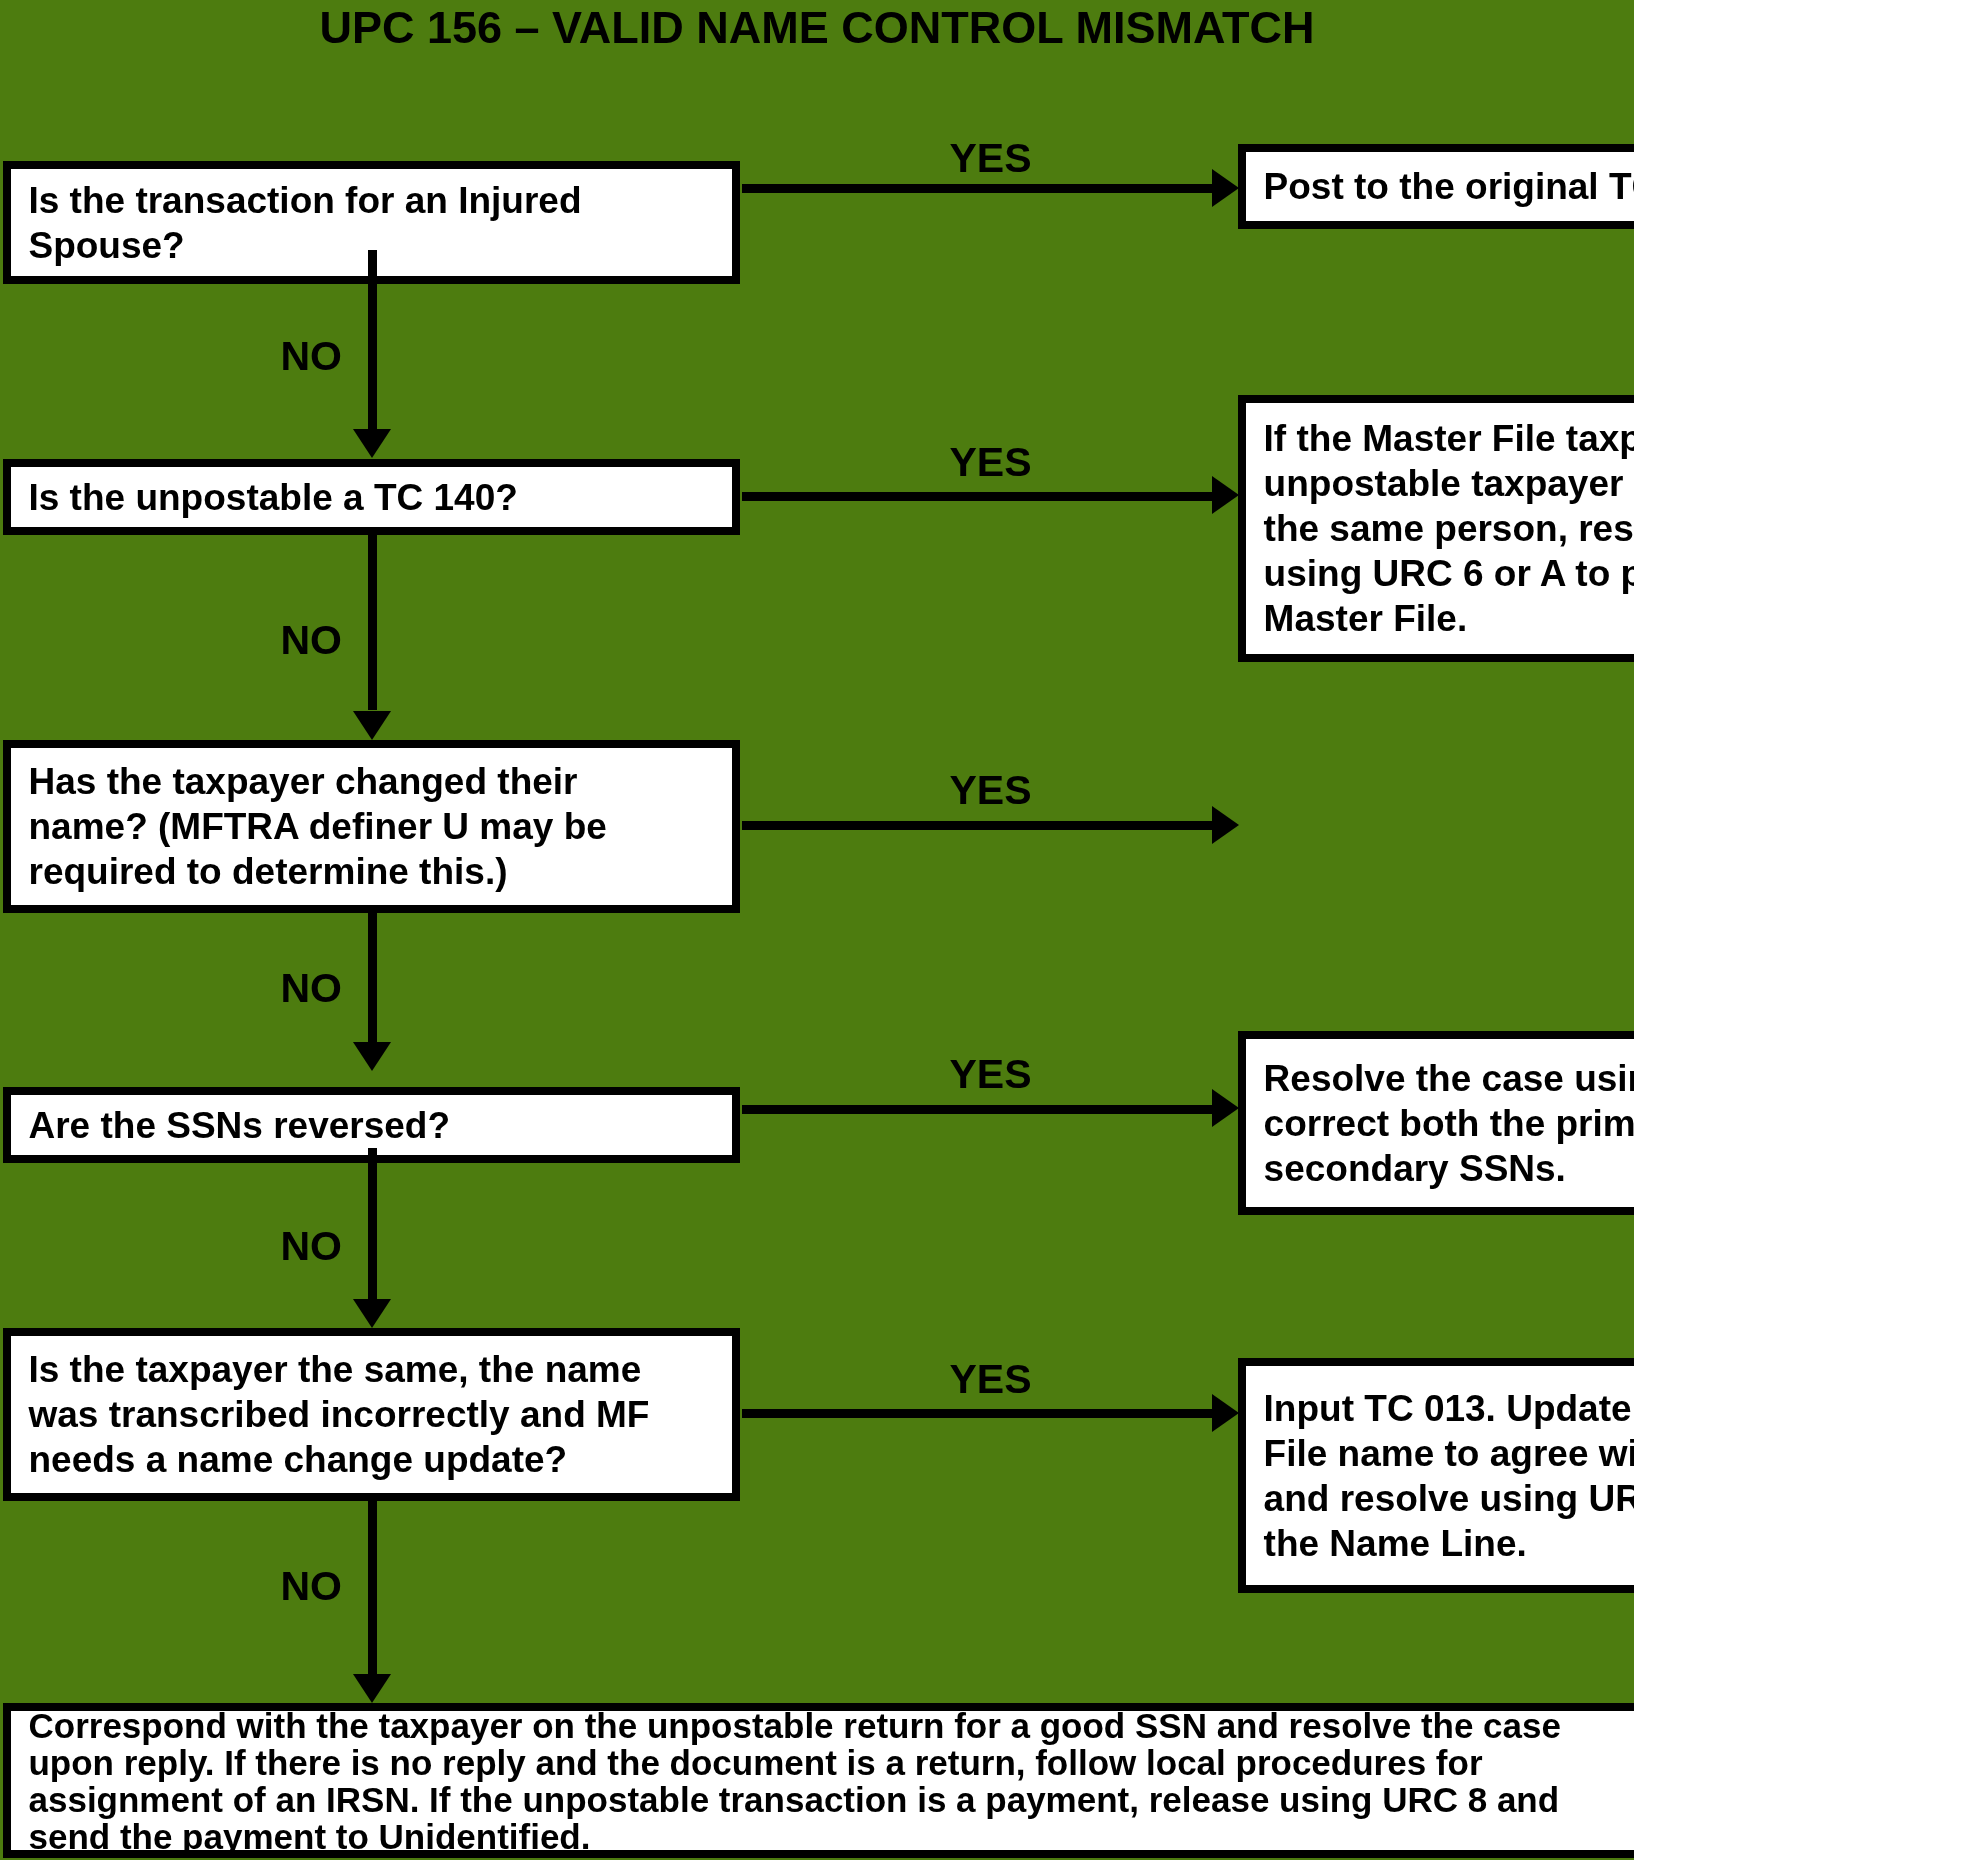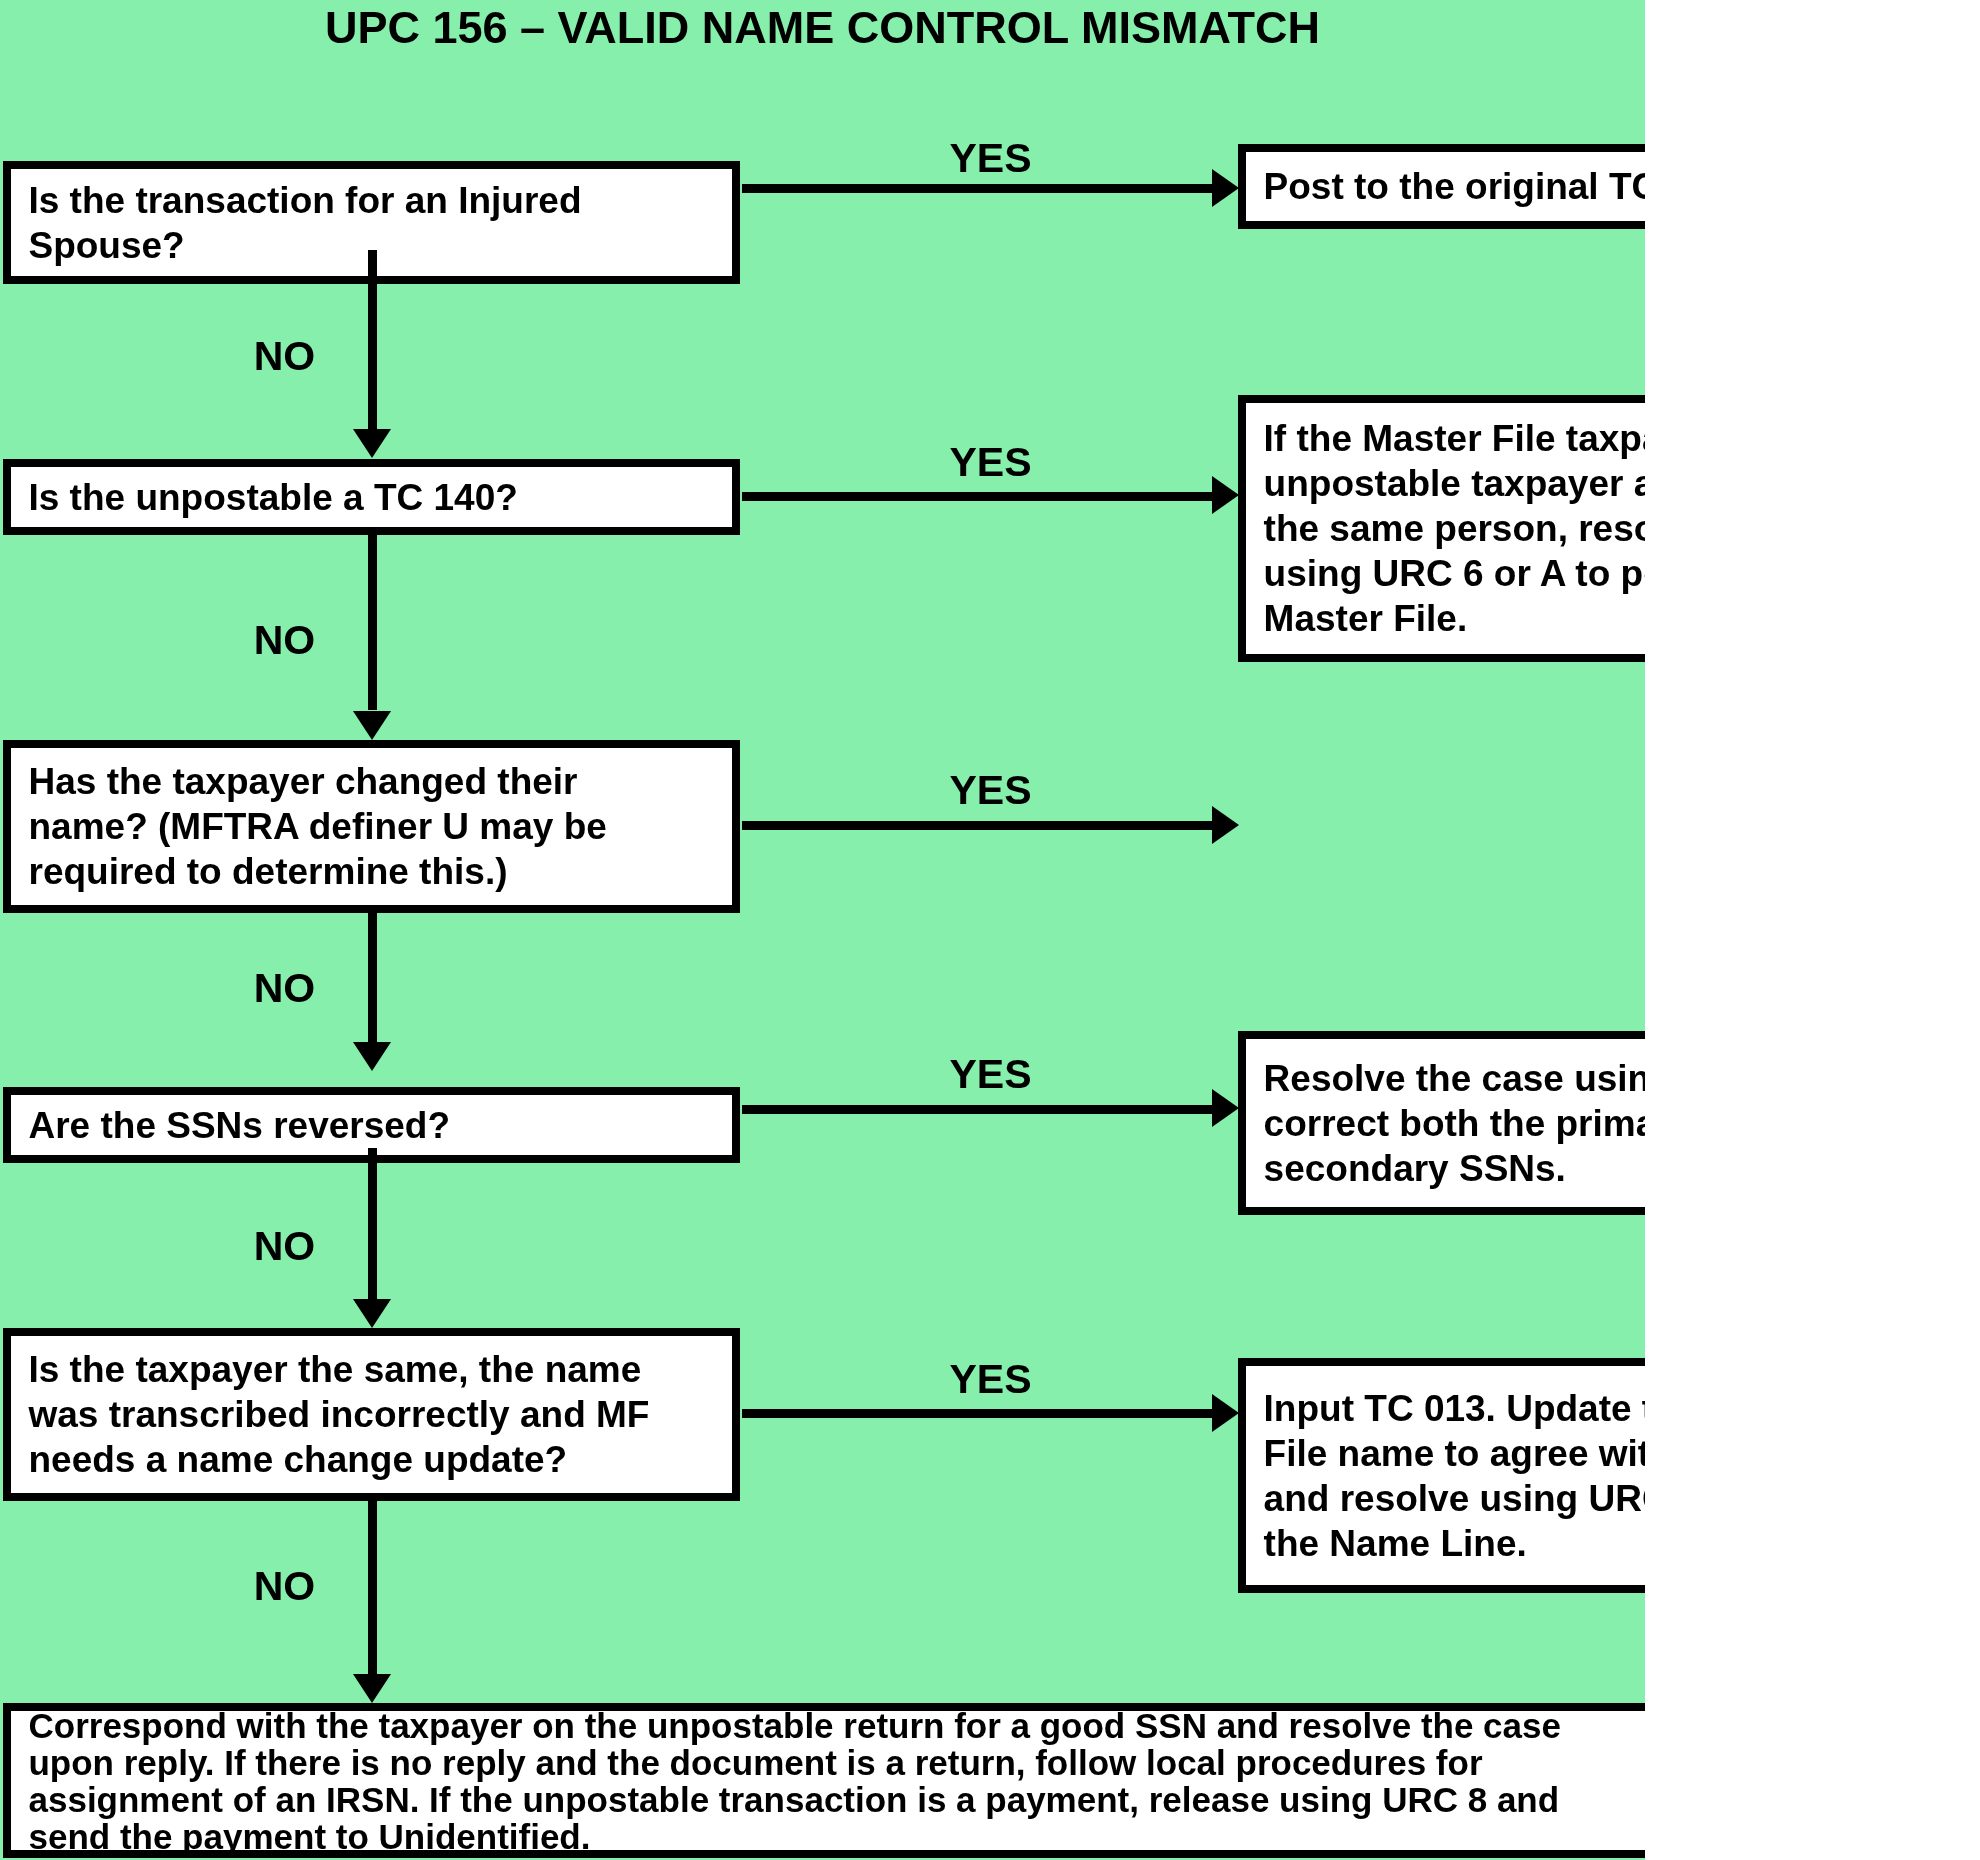--- a/index.html
+++ b/index.html
@@ -1,24 +1,23 @@
 <!DOCTYPE html>
 <html><head>
 <meta charset="utf-8">
 <style>
   html, body { margin: 0; padding: 0; background: #ffffff; }
   .canvas {
     position: relative;
     width: 1634px;
     height: 1860px;
-    background: #86efac;
+    background: #4d7c0f;
     font-family: "Liberation Sans", sans-serif;
     color: #000000;
     overflow: hidden;
-    padding-left: 11px;
   }
   .title {
     position: absolute;
     top: 2px; left: 0; width: 100%;
     text-align: center;
     font-weight: bold;
     font-size: 45px;
     letter-spacing: 0px;
   }
   .box {
@@ -53,21 +52,21 @@
     border-left: 19.6px solid transparent;
     border-right: 19.6px solid transparent;
     border-top: 29px solid #000000;
   }
   .lbl {
     position: absolute;
     font-weight: bold;
     font-size: 41px;
   }
   .yes { left: 912px; width: 157px; text-align: center; }
-  .no  { left: 216px; width: 137px; text-align: center; }
+  .no  { left: 205px; width: 137px; text-align: right; }
 </style>
 </head>
 <body>
 
 <div class="canvas">
 
   <div class="title">UPC 156 – VALID NAME CONTROL MISMATCH</div>
 
   <div class="box qbox" style="top:125px; height:123px;margin-top:36px;">Is the transaction for an Injured
 Spouse?</div>

